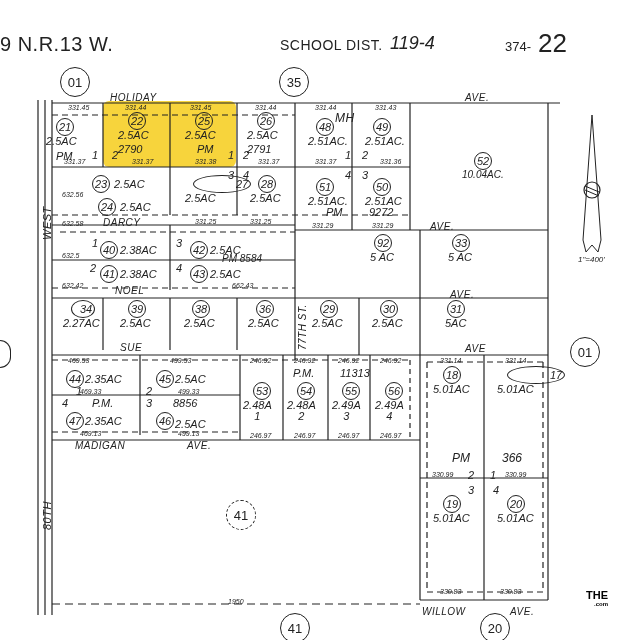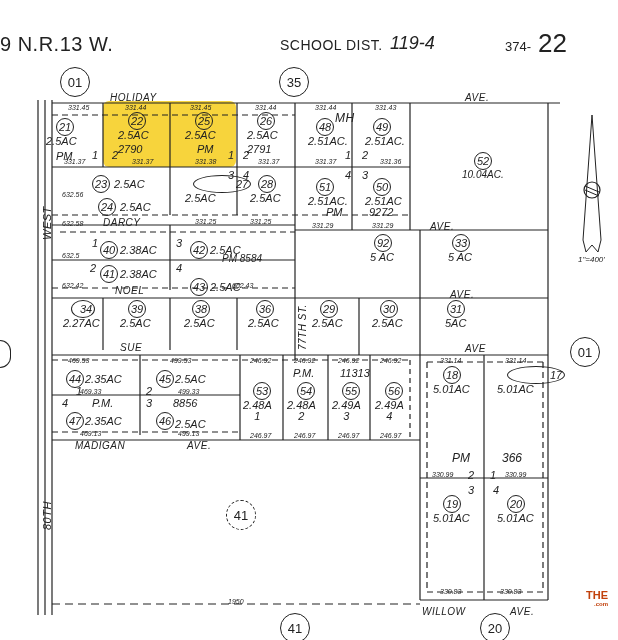--- a/index.html
+++ b/index.html
@@ -10,21 +10,21 @@
     .hdr-big { font-size: 26px; }
     .hdr-it { font-style: italic; font-size: 18px; }
     .circ { position: absolute; border: 1.4px solid #222; border-radius: 50%; display: flex; align-items: center; justify-content: center; font-size: 11px; font-style: italic; }
     .bigcirc { position: absolute; border: 1.6px solid #222; border-radius: 50%; display: flex; align-items: center; justify-content: center; font-size: 13px; }
     .dashcirc { border-style: dashed; }
     .acre { font-size: 11px; font-style: italic; }
     .small { font-size: 7px; font-style: italic; }
     .street { font-size: 10px; font-style: italic; letter-spacing: 0.5px; }
     .vert { transform: rotate(-90deg); transform-origin: left top; }
     .hl { position: absolute; background: #f6cc1a; opacity: 0.85; }
-    .mls { position: absolute; right: 10px; top: 590px; color: #c2410c; font-weight: bold; font-family: "Liberation Sans", sans-serif; }
+    .mls { position: absolute; right: 10px; top: 590px; color: #000000; font-weight: bold; font-family: "Liberation Sans", sans-serif; }
   </style>
 </head>
 <body>
 
 <div id="map">
 
   <div class="hl" style="left:103px;top:101px;width:133px;height:66px;border-radius:6px;"></div>
 
   <svg width="618" height="640" style="position:absolute;left:0;top:0">
     <g stroke="#222" stroke-width="1.2" fill="none">
@@ -192,21 +192,21 @@
     <div class="acre">2.38AC</div>
   </div>
   <div class="t" style="left:100px;top:265px;display:flex;align-items:center;gap:2px;">
     <div class="circ" style="position:relative;width:16px;height:16px;">41</div>
     <div class="acre">2.38AC</div>
   </div>
   <div class="t" style="left:190px;top:241px;display:flex;align-items:center;gap:2px;">
     <div class="circ" style="position:relative;width:16px;height:16px;">42</div>
     <div class="acre">2.5AC</div>
   </div>
-  <div class="t" style="left:190px;top:278px;display:flex;align-items:center;gap:2px;">
+  <div class="t" style="left:190px;top:265px;display:flex;align-items:center;gap:2px;">
     <div class="circ" style="position:relative;width:16px;height:16px;">43</div>
     <div class="acre">2.5AC</div>
   </div>
   <div class="t acre" style="left:222px;top:254px;font-size:10px;">PM 8584</div>
   <div class="t" style="left:370px;top:234px;">
     <div class="circ" style="position:relative;width:16px;height:16px;margin-left:4px;">92</div>
     <div class="acre">5 AC</div>
   </div>
   <div class="t" style="left:448px;top:234px;">
     <div class="circ" style="position:relative;width:16px;height:16px;margin-left:4px;">33</div>

